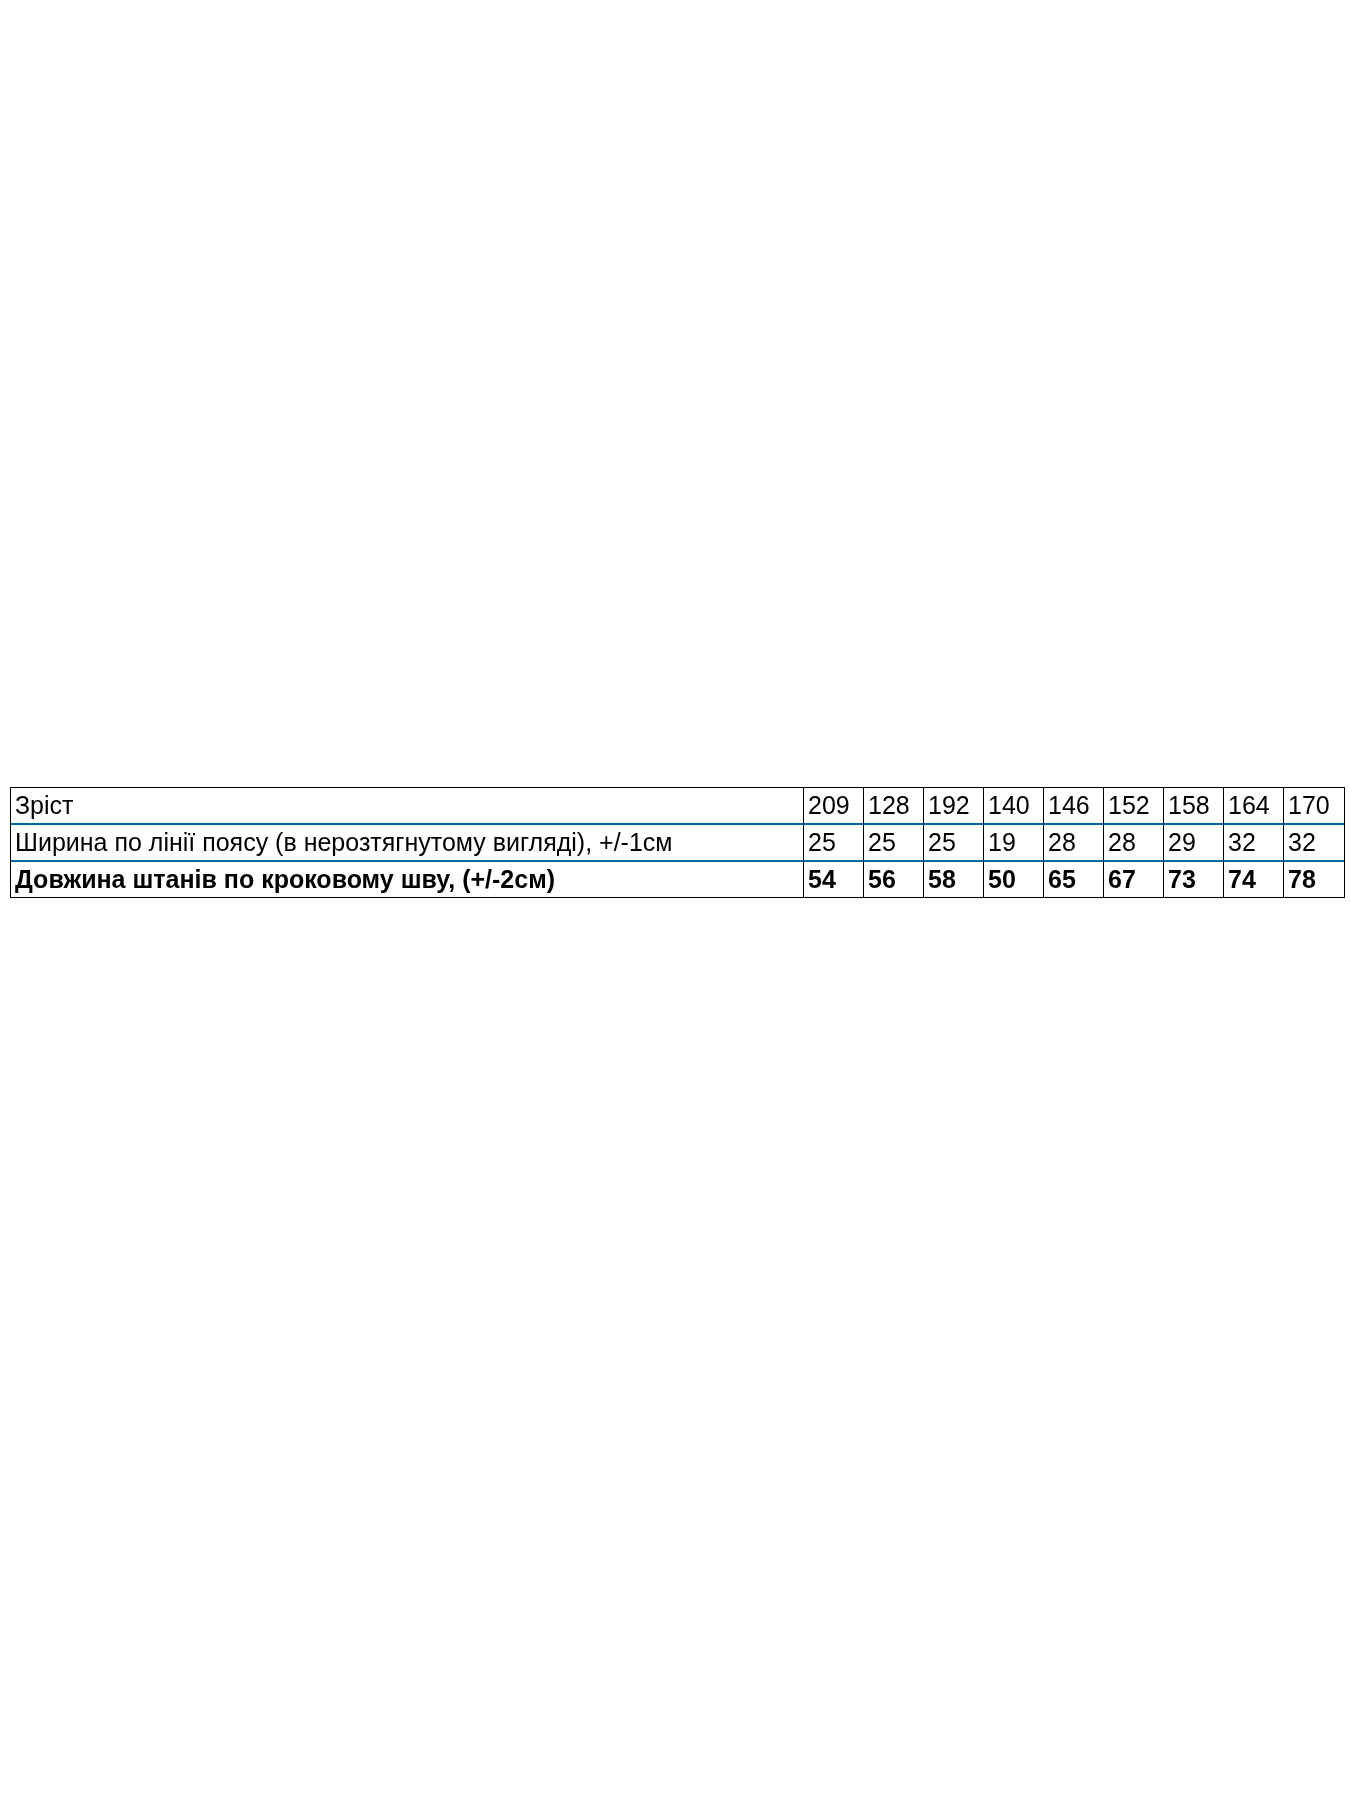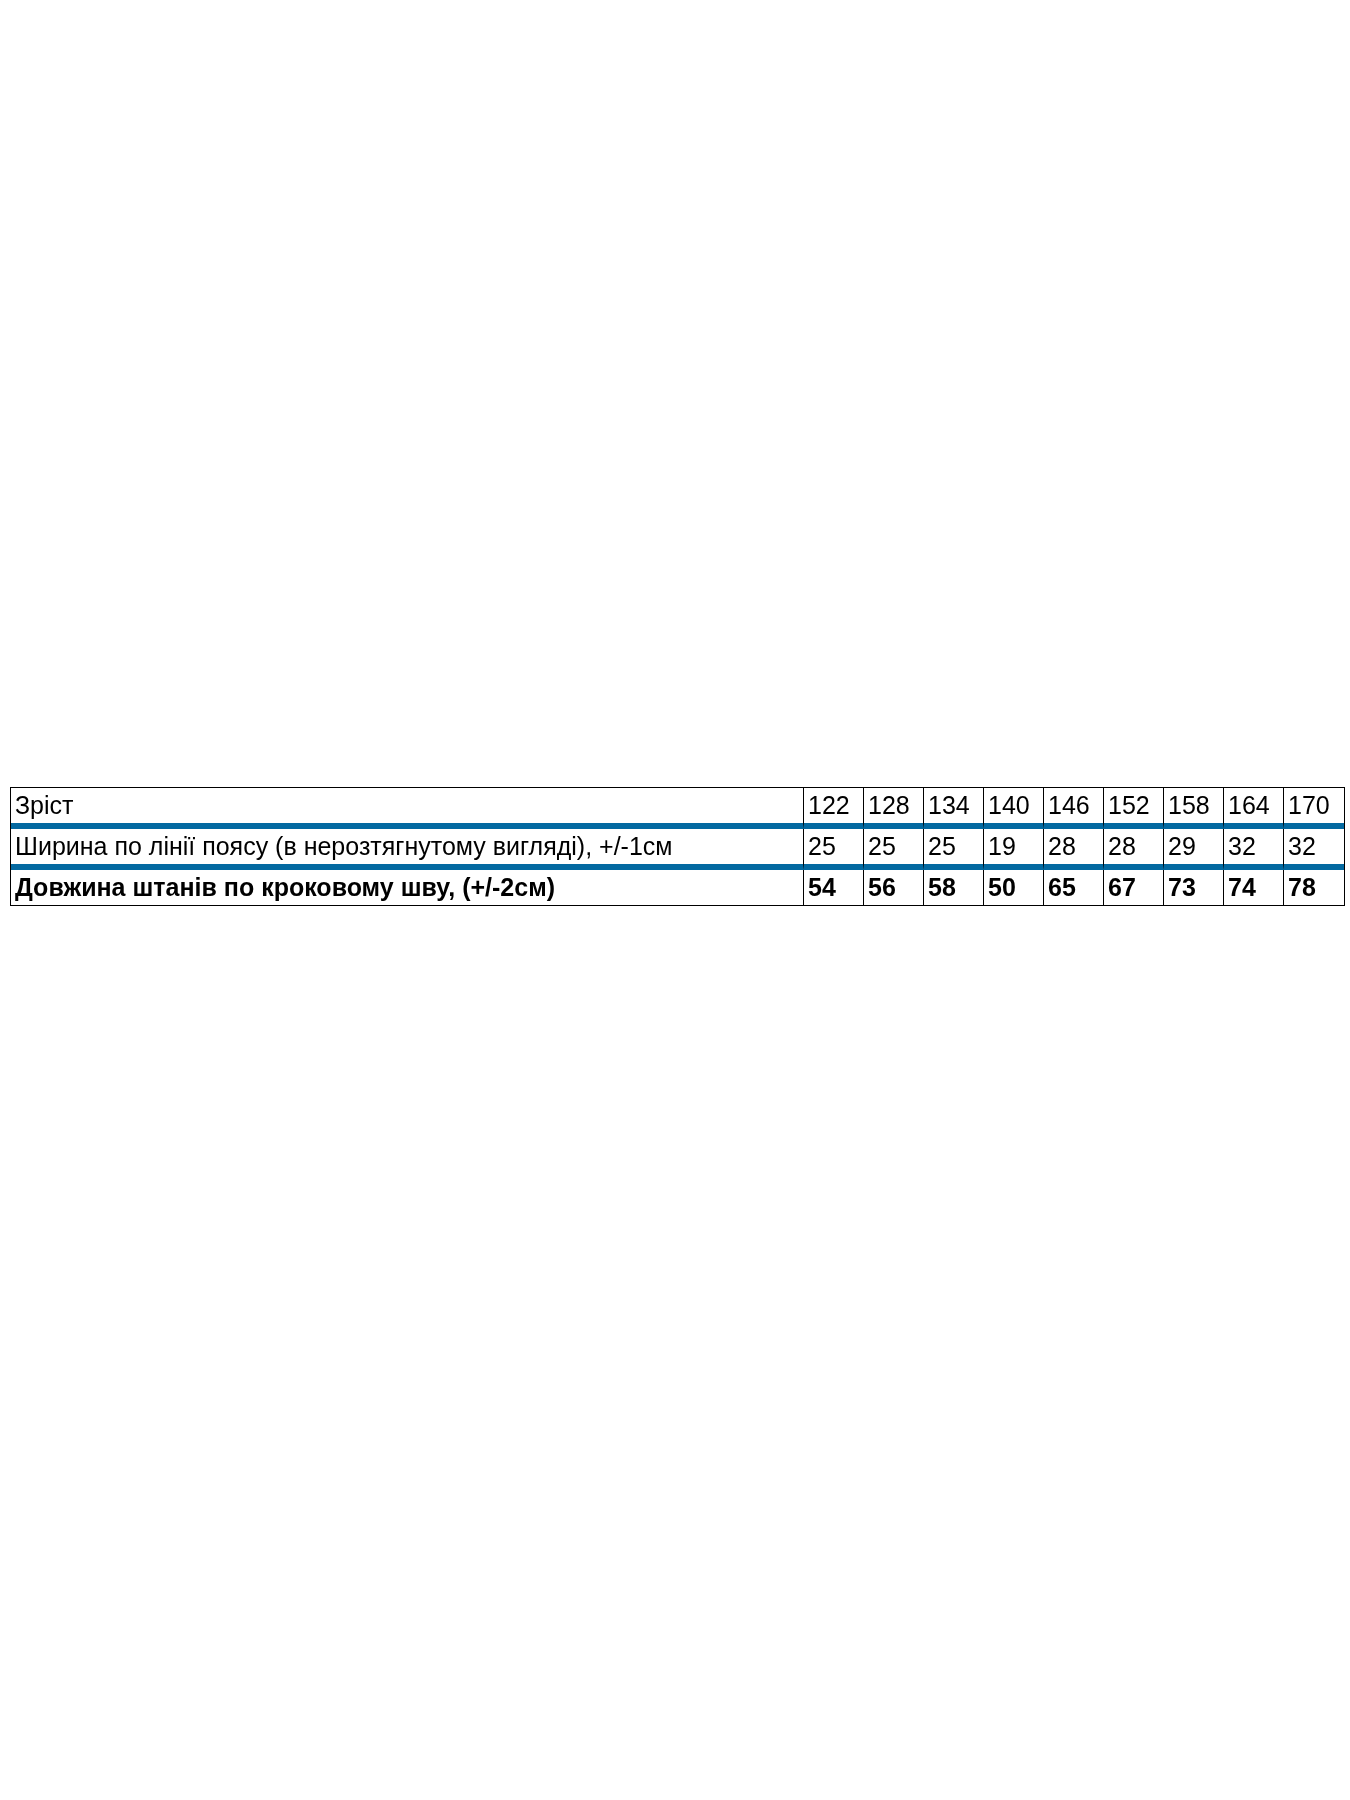--- a/index.html
+++ b/index.html
@@ -23,21 +23,21 @@
   table.size-table {
     border-collapse: separate;
     border-spacing: 0;
     width: 100%;
     table-layout: fixed;
     border: 1px solid #000000;
     background: #ffffff;
   }
   table.size-table td {
     border-right: 1px solid #000000;
-    border-bottom: 6px solid #0369a1;
+    border-bottom: 2px solid #0369a1;
     padding: 2px 4px 3px 4px;
     font-size: 25px;
     line-height: 30px;
     color: #000000;
     white-space: nowrap;
     overflow: hidden;
     height: 34px;
     box-sizing: border-box;
   }
   table.size-table tr td:last-child {
@@ -59,23 +59,23 @@
 </style>
 </head>
 <body>
 
 <div class="page">
   <div class="size-table-wrap">
     <table class="size-table">
       <tbody>
         <tr>
           <td class="row-label">Зріст</td>
-          <td class="value-cell">122</td>
+          <td class="value-cell">209</td>
           <td class="value-cell">128</td>
-          <td class="value-cell">134</td>
+          <td class="value-cell">192</td>
           <td class="value-cell">140</td>
           <td class="value-cell">146</td>
           <td class="value-cell">152</td>
           <td class="value-cell">158</td>
           <td class="value-cell">164</td>
           <td class="value-cell">170</td>
         </tr>
         <tr>
           <td class="row-label">Ширина по лінії поясу (в нерозтягнутому вигляді), +/-1см</td>
           <td class="value-cell">25</td>

